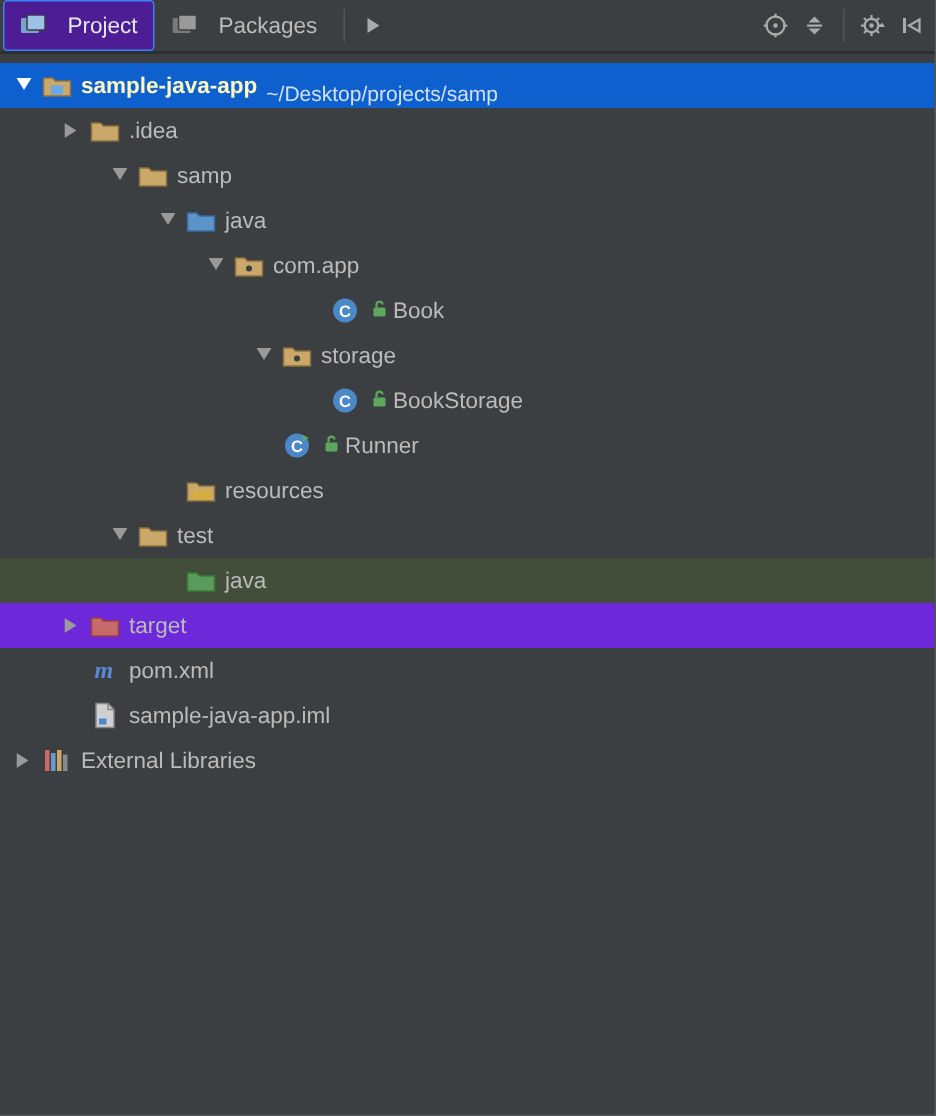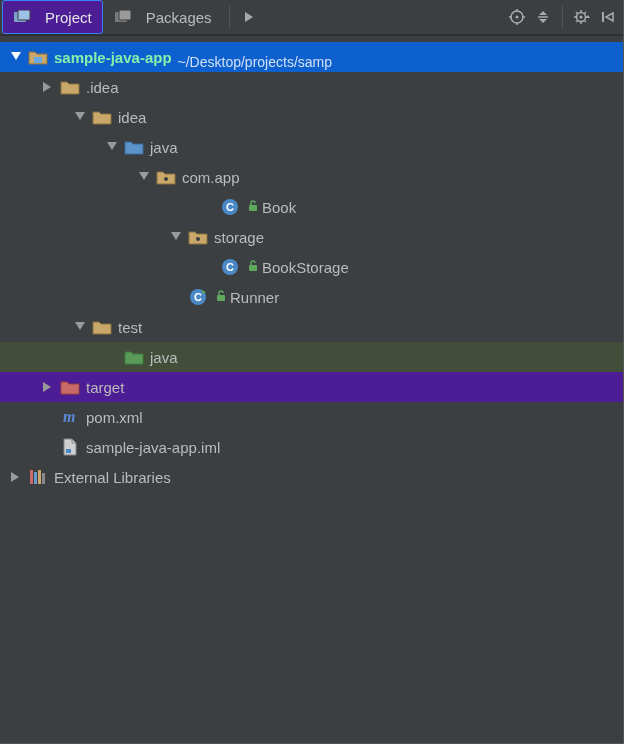--- a/index.html
+++ b/index.html
@@ -66,21 +66,21 @@
     }
     .row.selected {
       background: #0d60cd;
       color: #ffffff;
       font-weight: bold;
     }
     .row.highlighted {
       background: #434e3a;
     }
     .row.dim {
-      background: #4c1d95;
+      background: #6d28d9;
     }
     .indent { display: inline-block; }
     .arrow {
       width: 16px;
       height: 16px;
       display: inline-flex;
       align-items: center;
       justify-content: center;
       margin-right: 4px;
     }
@@ -94,21 +94,21 @@
       margin-right: 6px;
       flex-shrink: 0;
     }
     .label { font-size: 15px; }
     .path-suffix {
       font-weight: normal;
       margin-left: 6px;
       color: #d0e0f5;
       margin-top: 10px;
     }
-    .row.selected .label { color: #86efac; }
+    .row.selected .label { color: #fef9c3; }
     .folder-svg { display: block; }
     .class-badge { position: relative; }
     .lock {
       font-size: 10px;
       color: #5da85d;
       margin-left: 2px;
       margin-right: 4px;
     }
   </style>
 </head>
@@ -223,21 +223,21 @@
     <span class="arrow">
         <svg width="10" height="10">
           <path d="M0 0 L10 0 L5 8 Z" fill="#9a9a9a"></path>
         </svg>
       </span>
     <span class="icon">
       <svg class="folder-svg" width="20" height="16">
           <path d="M1 3 L7 3 L9 5 L19 5 L19 15 L1 15 Z" fill="#c9a86a" stroke="#8a7040" stroke-width="1"></path>
         </svg>
     </span>
-    <span class="label">idea</span>
+    <span class="label">samp</span>
   </div>
 
   <div class="row">
     <span class="indent" style="width:104px"></span>
     <span class="arrow">
         <svg width="10" height="10">
           <path d="M0 0 L10 0 L5 8 Z" fill="#9a9a9a"></path>
         </svg>
       </span>
     <span class="icon">
@@ -326,20 +326,32 @@
     </span>
     <span class="lock">
       <svg width="10" height="12">
           <rect x="1" y="5" width="8" height="6" fill="#5da85d" rx="1"></rect>
           <path d="M3 5 L3 3 A2 2 0 0 1 7 3" fill="none" stroke="#5da85d" stroke-width="1.5"></path>
         </svg>
     </span>
     <span class="label">Runner</span>
   </div>
 
+  <div class="row">
+    <span class="indent" style="width:124px"></span>
+    <span class="icon">
+      <svg class="folder-svg" width="20" height="16">
+          <path d="M1 3 L7 3 L9 5 L19 5 L19 15 L1 15 Z" fill="#c9a86a" stroke="#8a7040" stroke-width="1"></path>
+          <rect x="5" y="8" width="3" height="6" fill="#d9b030"></rect>
+          <rect x="9" y="8" width="3" height="6" fill="#d9b030"></rect>
+          <rect x="13" y="8" width="3" height="6" fill="#d9b030"></rect>
+        </svg>
+    </span>
+    <span class="label">resources</span>
+  </div>
 
   <div class="row">
     <span class="indent" style="width:72px"></span>
     <span class="arrow">
         <svg width="10" height="10">
           <path d="M0 0 L10 0 L5 8 Z" fill="#9a9a9a"></path>
         </svg>
       </span>
     <span class="icon">
       <svg class="folder-svg" width="20" height="16">

